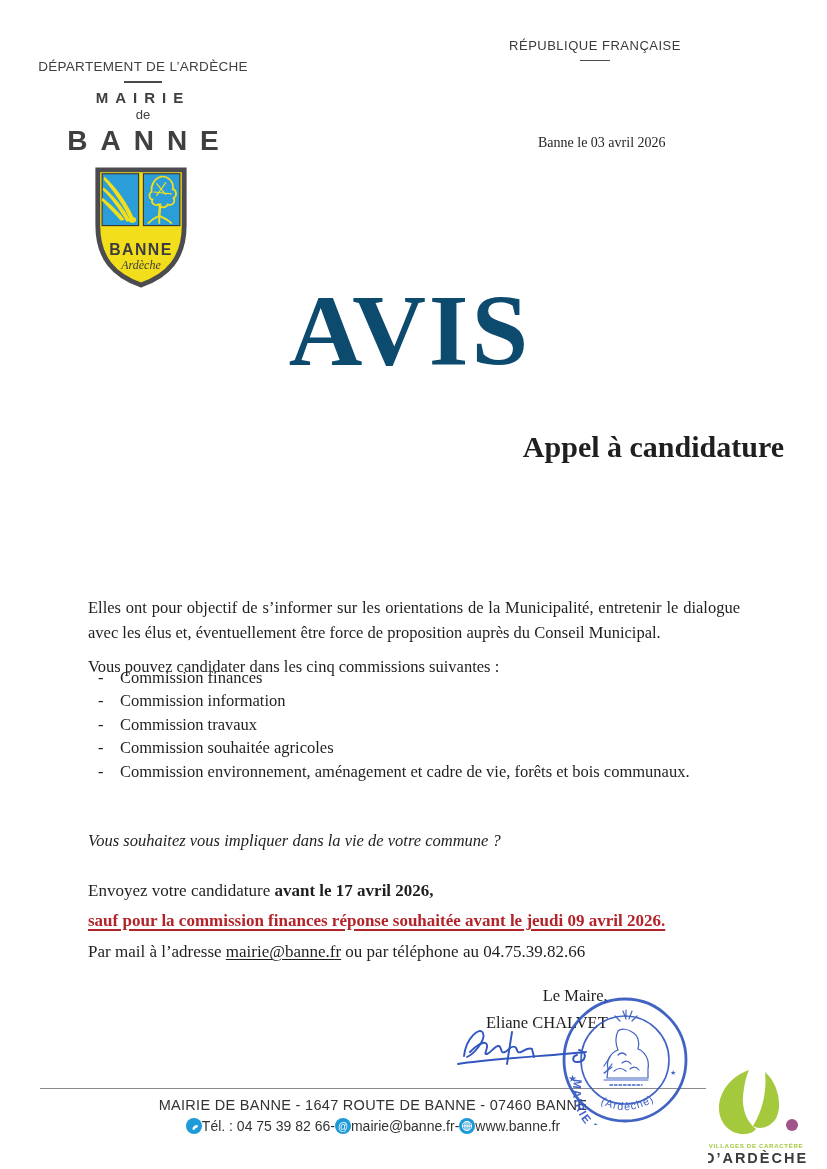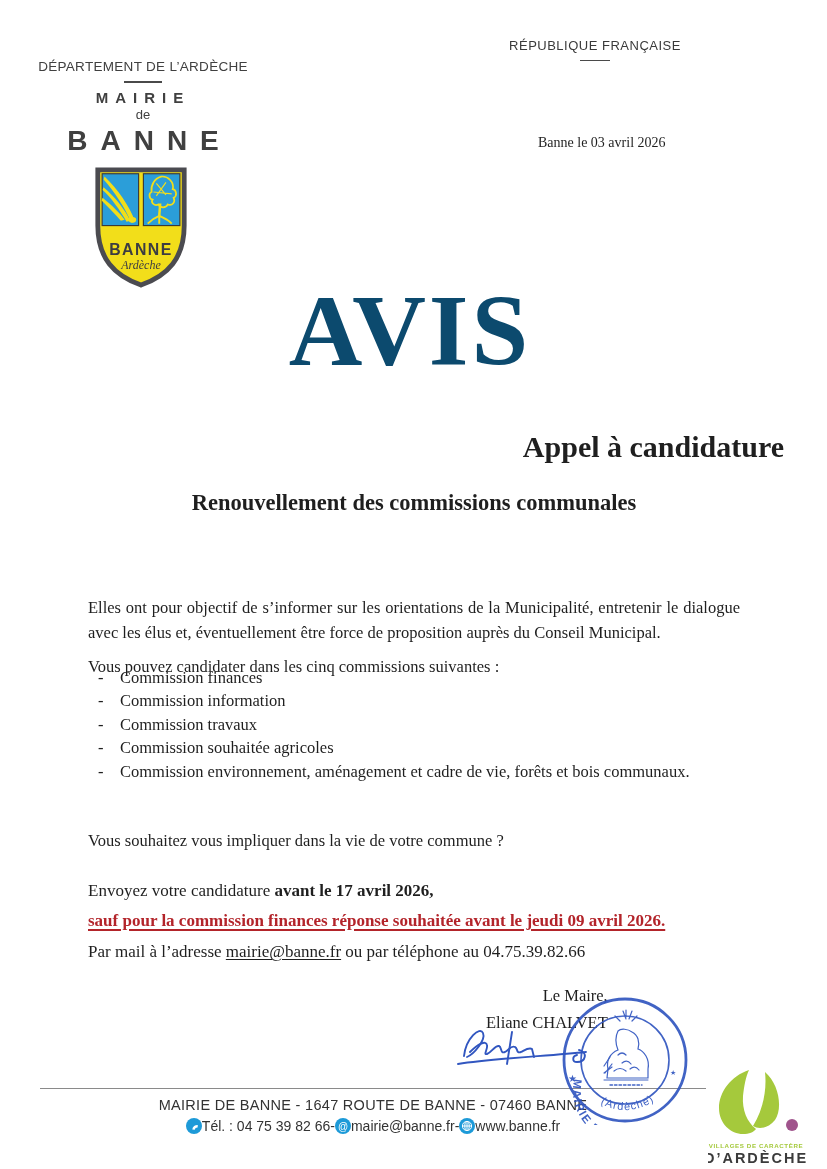--- a/index.html
+++ b/index.html
@@ -38,21 +38,21 @@
     position:absolute; left:44px; top:487px; width:740px; text-align:center; margin:0;
     font-size:22.5px; font-weight:bold; line-height:32px;
   }
   
   .col { position:absolute; left:88px; width:652px; font-size:16.5px; }
   .p1 { top:578px; text-align:justify; line-height:25.5px; }
   .p2 { top:640px; }
   .commissions { top:666px; }
   .commissions .li { display:flex; line-height:23.4px; }
   .commissions .dash { width:22px; padding-left:10px; }
-  .question { top:814px; }
+  .question { top:814px;font-style:italic; }
   .ctr { }
   .send { top:864px; font-size:17px; }
   .send b { font-weight:bold; }
   .exception {
     top:894px; font-size:17px; font-weight:bold; color:var(--accent-red);
     text-decoration:underline; text-decoration-thickness:1.5px; text-underline-offset:3px;
   }
   .contact { top:925px; font-size:17px; }
   .contact .u { text-decoration:underline; text-underline-offset:2px; }
   
@@ -112,21 +112,21 @@
         <path stroke-width="2" d="M69,52 C64,54 60,57 57,60 M69,52 C74,54 79,57 82,60 M69,52 L69,60"></path>
       </g>
       <text x="50" y="93" text-anchor="middle" font-family="Liberation Sans, sans-serif" font-size="16.5" font-weight="bold" letter-spacing="1.5" fill="#3c3c42">BANNE</text>
       <text x="50" y="107" text-anchor="middle" font-family="Liberation Serif, serif" font-size="12.5" font-style="italic" fill="#3c3c42">Ardèche</text>
     </svg>
   </div>
 
   <h1 class="avis">AVIS</h1>
   <h2 class="appel">Appel à candidature</h2>
   <h3 class="head2">
-    <span>Renouvellement des commissions communales</span><br>
+    <br>
   </h3>
 
   <p class="col p1">Elles ont pour objectif de s’informer sur les orientations de la Municipalité, entretenir le dialogue avec les élus et, éventuellement être force de proposition auprès du Conseil Municipal.</p>
   <p class="col p2">Vous pouvez candidater dans les cinq commissions suivantes :</p>
 
   <div class="col commissions">
     <div class="li">
       <span class="dash">-</span>
       <span>Commission finances</span>
     </div>

